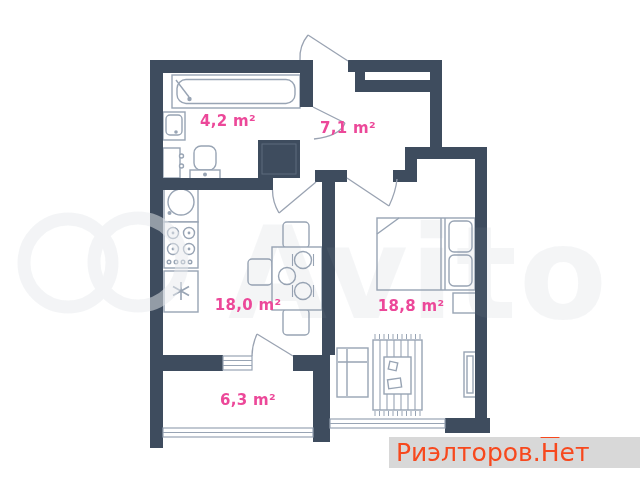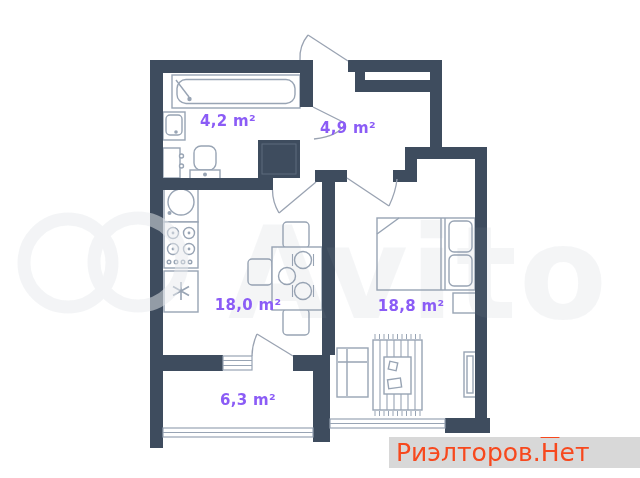--- a/index.html
+++ b/index.html
@@ -4,21 +4,21 @@
 <style>
   html,body{margin:0;padding:0;background:#ffffff;}
   #stage{
     position:relative;width:640px;height:478px;background:#ffffff;overflow:hidden;
     font-family:"Liberation Sans", sans-serif;
   }
   #plan-svg{position:absolute;left:0;top:0;}
   .room-label{
     position:absolute;transform:translate(-50%,-50%);
     font-family:"DejaVu Sans", sans-serif;
-    font-weight:700;font-size:15px;letter-spacing:.3px;color:#8b5cf6;white-space:nowrap;
+    font-weight:700;font-size:15px;letter-spacing:.3px;color:#ec4899;white-space:nowrap;
     z-index:3;
   }
   #watermark-layer{position:absolute;left:0;top:0;z-index:2;pointer-events:none;}
   .brand-box{
     position:absolute;left:389px;top:437px;width:273px;height:31px;
     background:#d8d8d8;z-index:4;
     font-family:"DejaVu Sans", sans-serif;
     font-size:25px;line-height:31px;color:#f7481d;padding-left:7px;box-sizing:border-box;
     white-space:nowrap;overflow:hidden;
   }
@@ -196,21 +196,21 @@
 
   <svg id="watermark-layer" width="640" height="478" viewBox="0 0 640 478">
     <g opacity="0.5">
       <circle cx="68" cy="263" r="44" fill="none" stroke="#e8ebee" stroke-width="13"></circle>
       <circle cx="138" cy="262" r="44" fill="none" stroke="#e8ebee" stroke-width="13"></circle>
     </g>
     <text x="228" y="318" font-family="DejaVu Sans, sans-serif" font-weight="700" font-size="128" fill="#8e99a8" opacity="0.09" letter-spacing="2">Avito</text>
   </svg>
 
   <div class="room-label" style="left:228px;top:121px">4,2 m²</div>
-  <div class="room-label" style="left:348px;top:128px">4,9 m²</div>
+  <div class="room-label" style="left:348px;top:128px">7,1 m²</div>
   <div class="room-label" style="left:248px;top:305px">18,0 m²</div>
   <div class="room-label" style="left:411px;top:306px">18,8 m²</div>
   <div class="room-label" style="left:248px;top:400px">6,3 m²</div>
 
   <div class="brand-box">
     <span>Риэлторов.</span><span class="roof">Н</span><span>ет</span>
   </div>
 
 </div>
 

